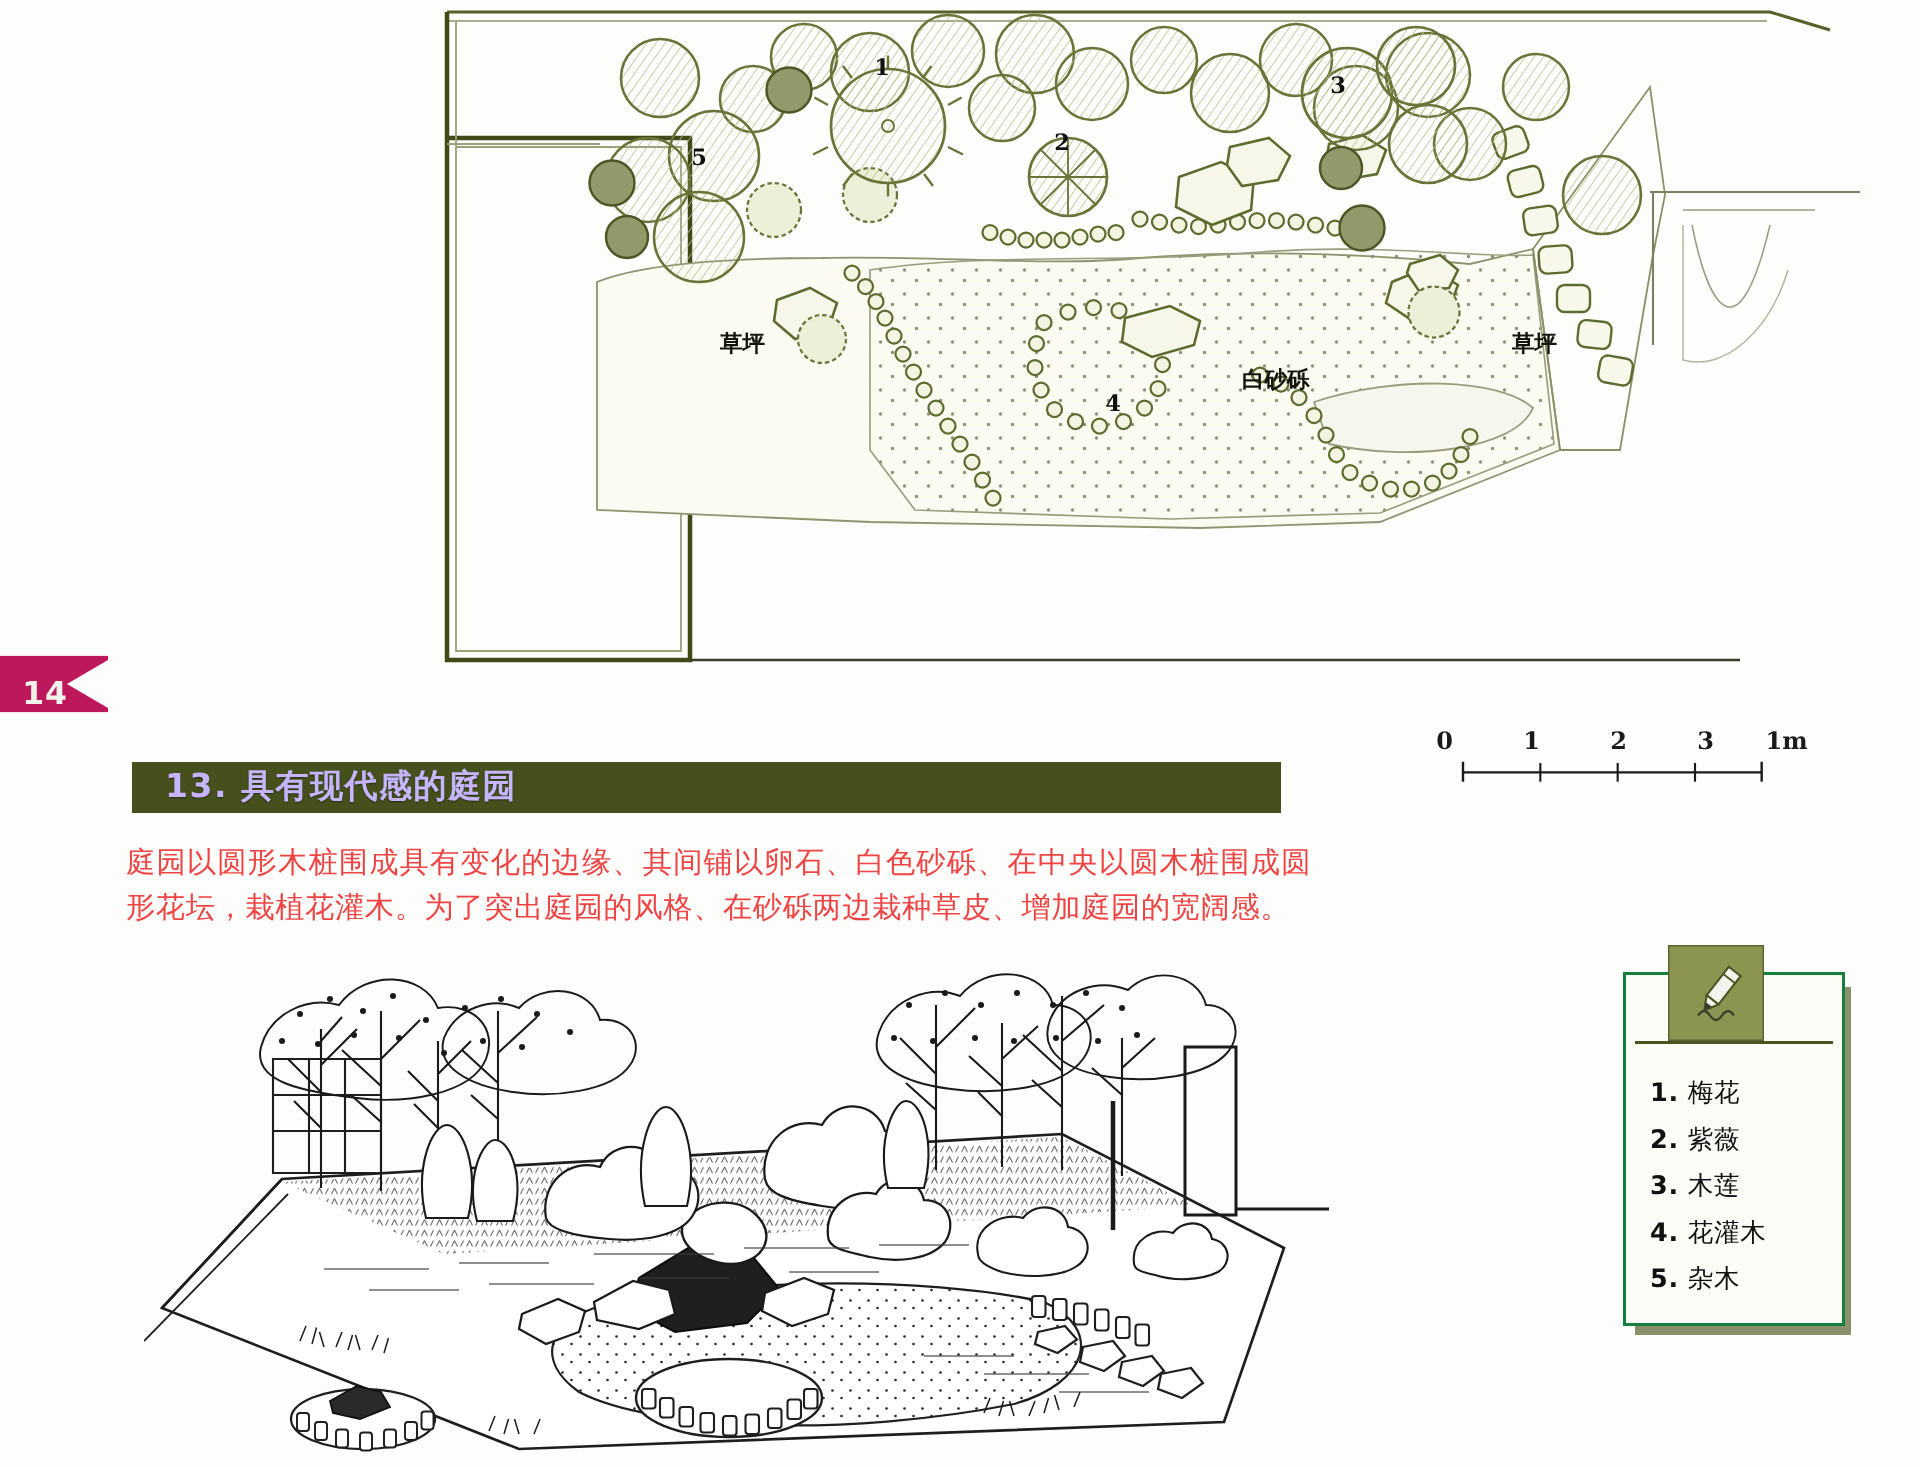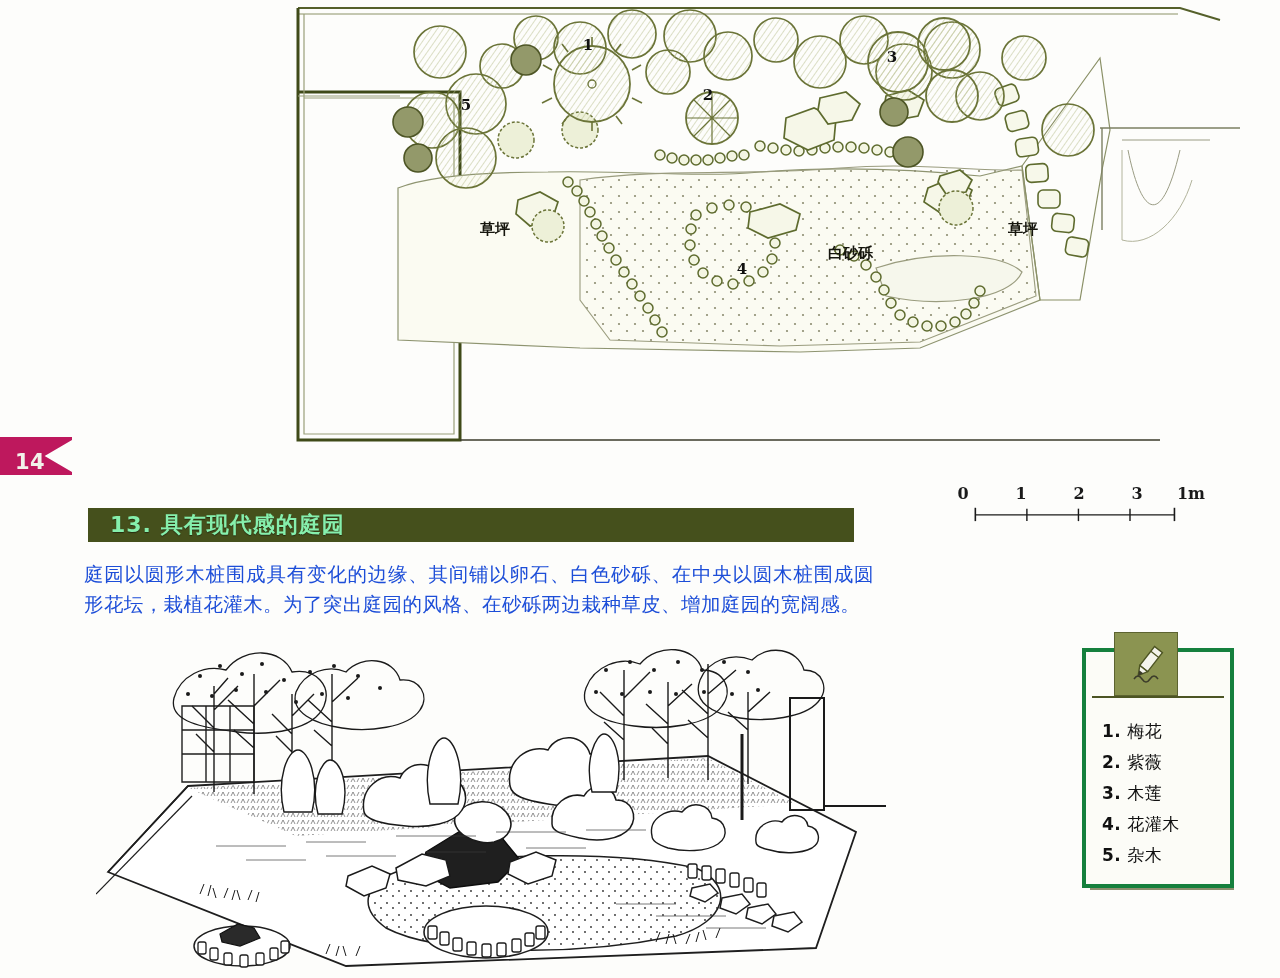--- a/index.html
+++ b/index.html
@@ -35,43 +35,43 @@
     font-family:"DejaVu Serif","Liberation Serif",serif;transform:translateX(-50%);
   }
 
   
   #section-title{
     position:absolute;left:88px;top:508px;width:766px;height:34px;
     background:#45501c;
     display:flex;align-items:center;
   }
   #section-title .t{
-    color:#86efac;font-size:22px;font-weight:bold;letter-spacing:1px;
+    color:#c4b5fd;font-size:22px;font-weight:bold;letter-spacing:1px;
     padding-left:22px;line-height:1;
     font-family:"DejaVu Sans","Liberation Sans",sans-serif;
     text-shadow:0 1px 1px rgba(0,0,0,.45);
   }
 
   
   #body-copy{
     position:absolute;left:84px;top:560px;width:790px;
-    font-size:19.5px;line-height:30px;color:#1d4ed8;letter-spacing:.4px;
+    font-size:19.5px;line-height:30px;color:#ef4444;letter-spacing:.4px;
     font-family:"DejaVu Sans","Liberation Sans",sans-serif;
   }
   #body-copy p{margin:0;text-align:justify;}
 
   
   #legend{position:absolute;left:1082px;top:648px;width:144px;height:232px;}
   #legend .shadow{
     position:absolute;left:8px;top:10px;width:144px;height:232px;
     background:#8c8f6e;
   }
   #legend .card{
     position:absolute;left:0;top:0;width:144px;height:232px;
-    background:#fcfcf7;border:4px solid #15803d;
+    background:#fcfcf7;border:2px solid #15803d;
   }
   #legend .rule{
     position:absolute;left:6px;top:44px;width:132px;height:0;
     border-top:2px solid #4c5423;
   }
   #legend .badge{
     position:absolute;left:28px;top:-20px;width:62px;height:62px;
     background:#8b9451;border:1px solid #5c6330;
     display:flex;align-items:center;justify-content:center;
   }

